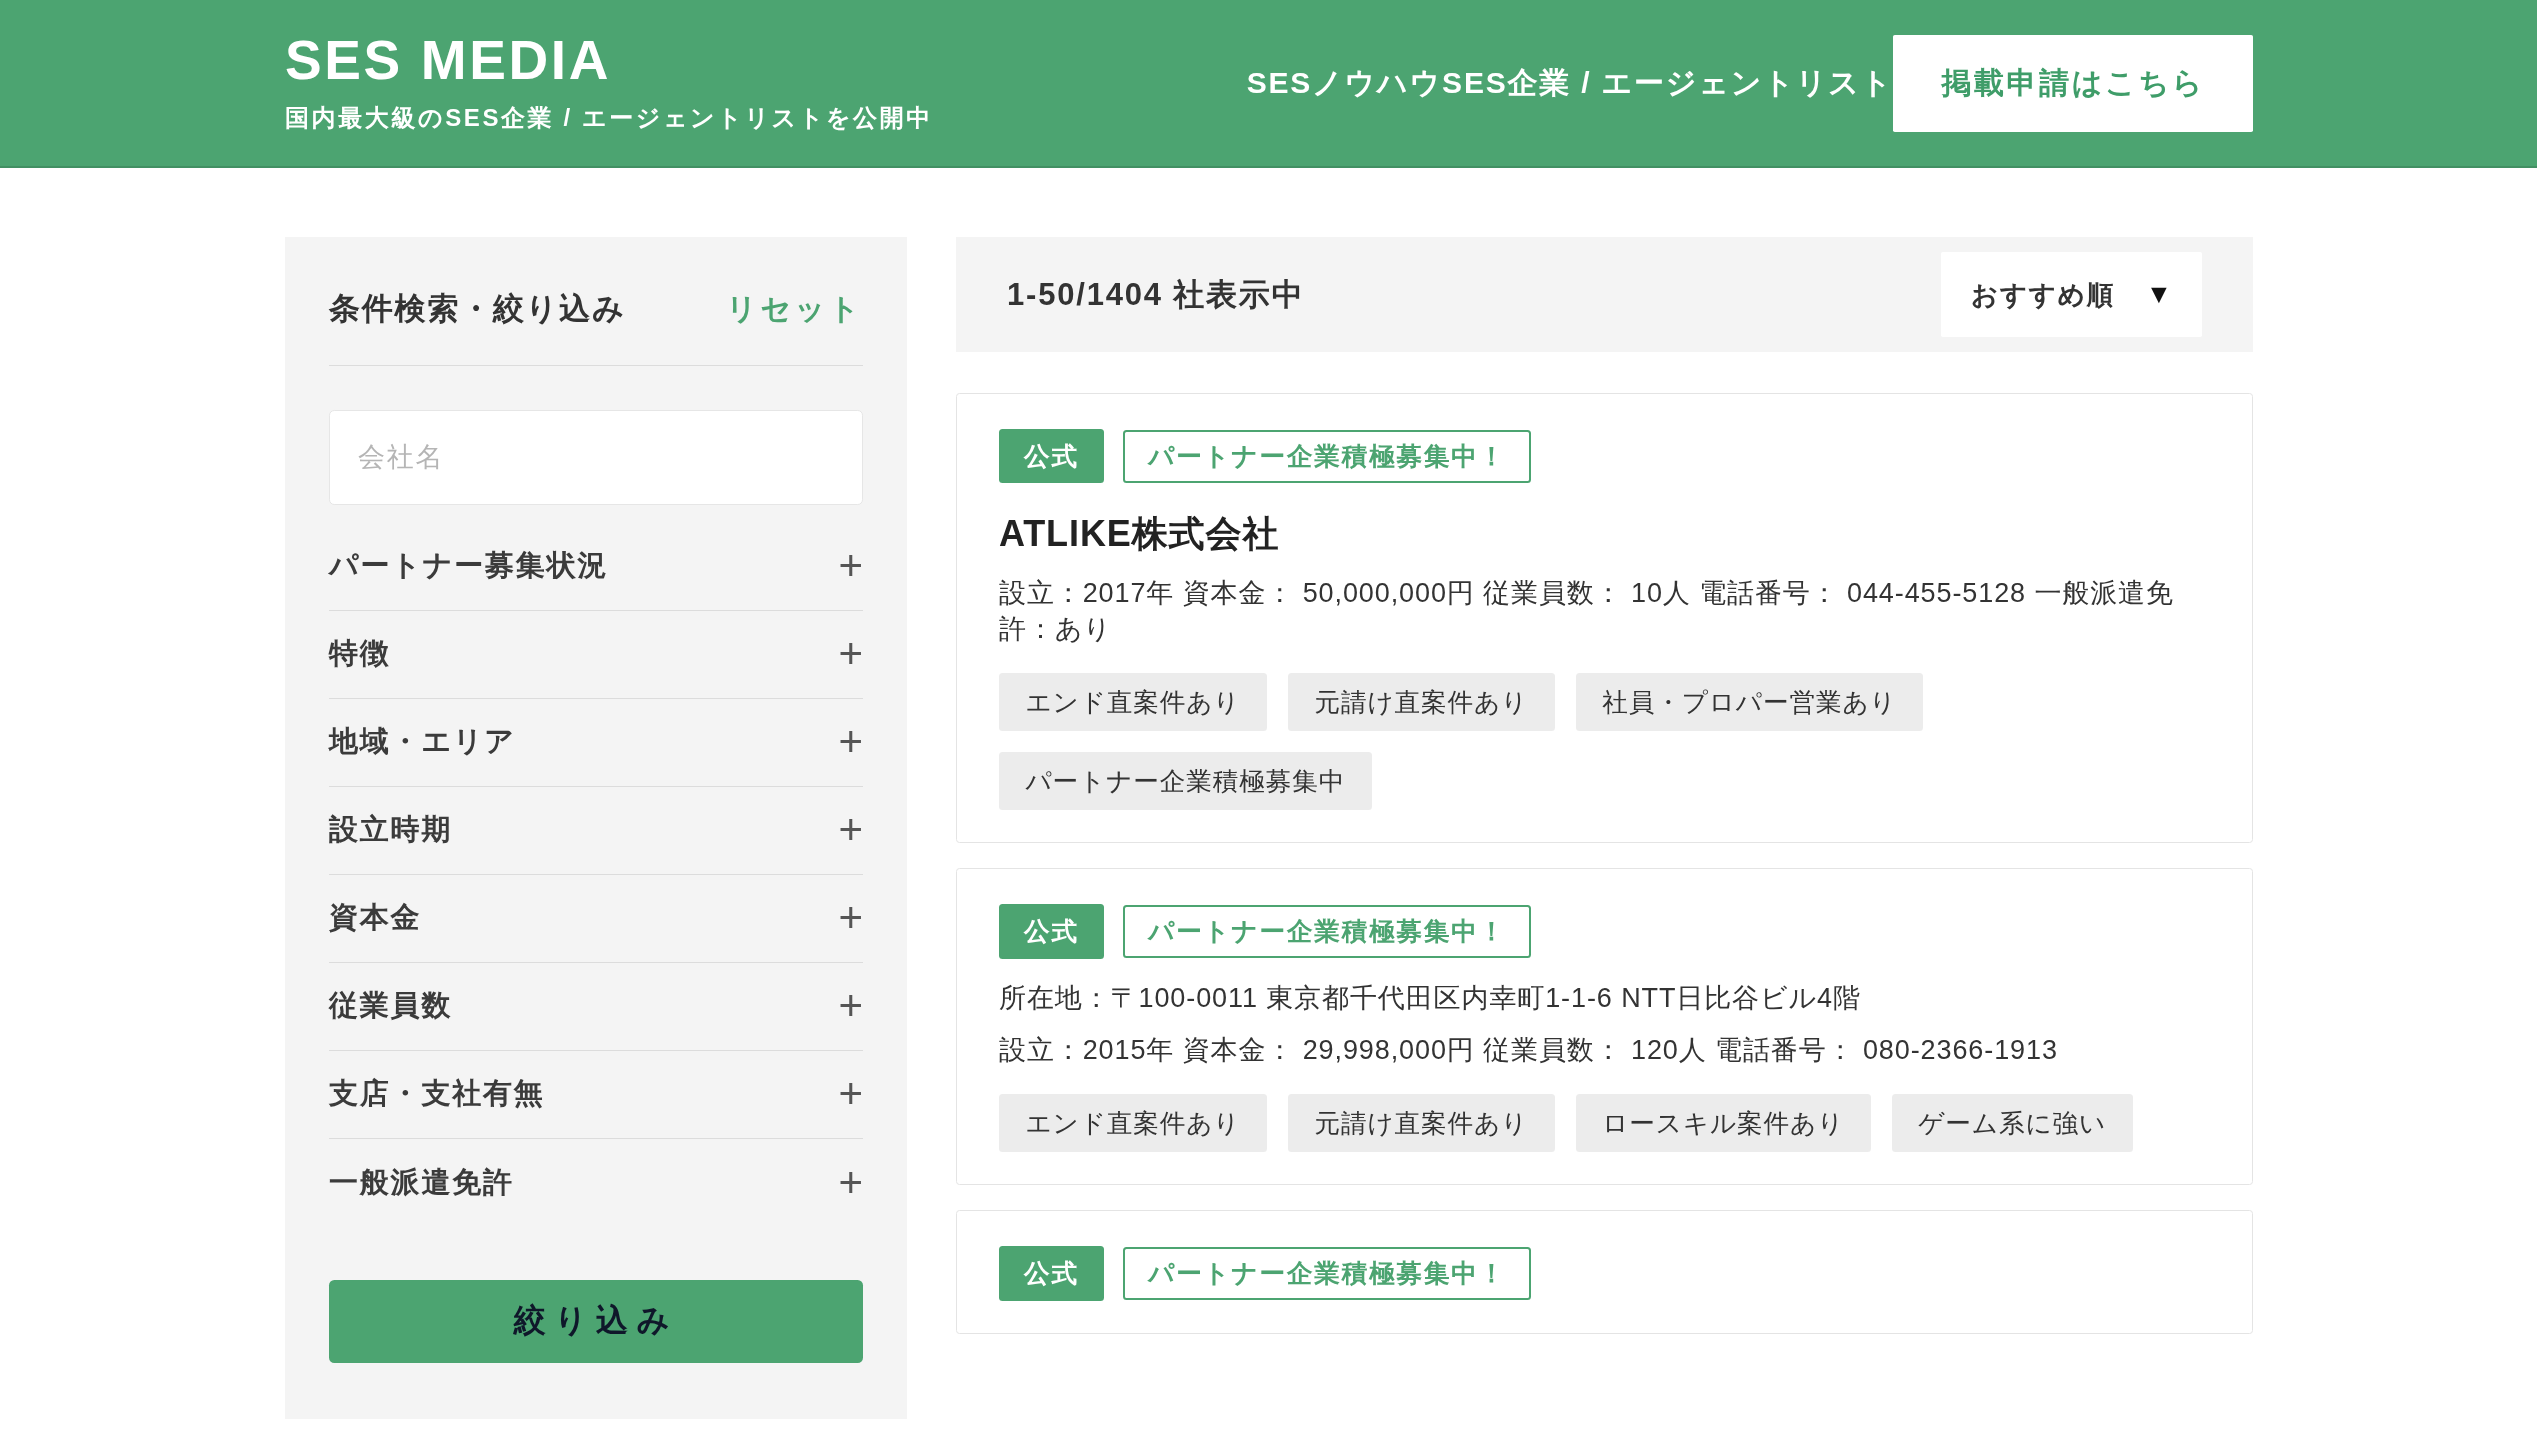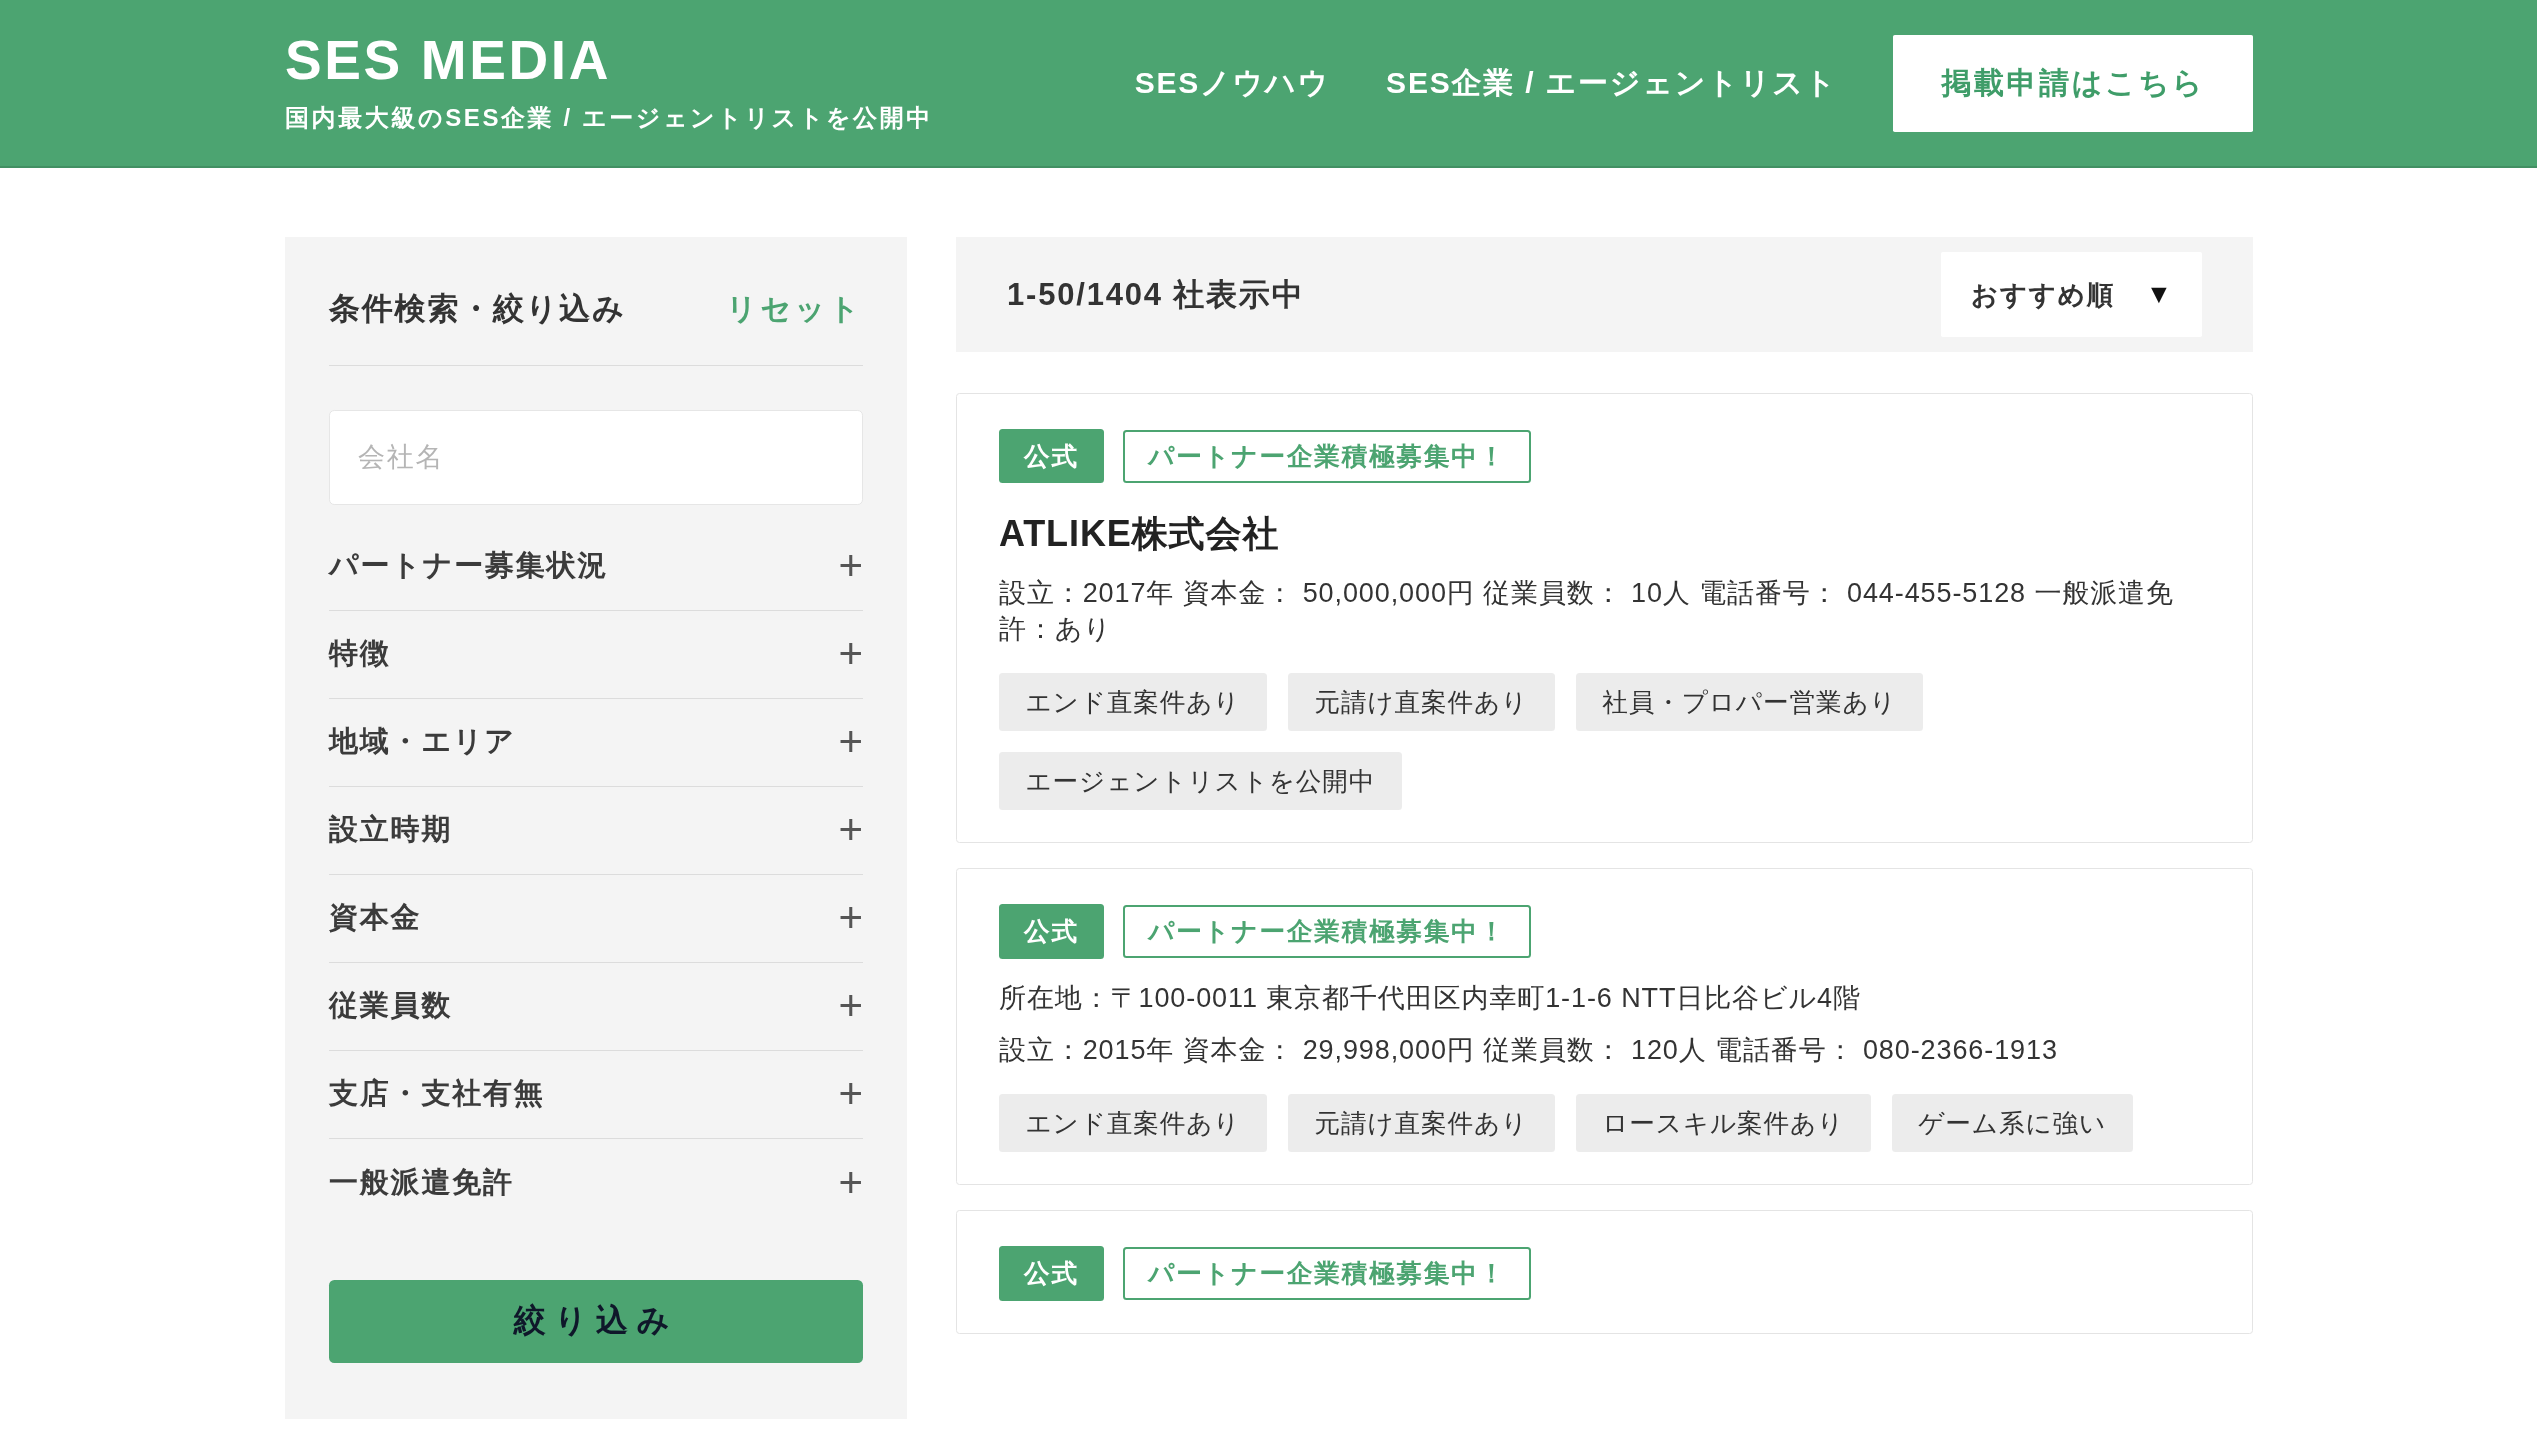--- a/index.html
+++ b/index.html
@@ -13,21 +13,21 @@
 
   
   .site-header {
     height:168px;
     background:#4CA471;
     border-bottom:2.6px solid rgba(0,0,0,.12);
   }
   .header-inner { height:100%; display:flex; align-items:center; justify-content:space-between; }
   .logo-title { font-size:55px; font-weight:800; color:#fff; letter-spacing:2.6px; line-height:1; cursor:pointer; }
   .logo-tagline { margin-top:14px; font-size:24px; font-weight:600; color:#fff; letter-spacing:2.6px; }
-  .header-right { display:flex; align-items:center; gap:56px; }
+  .header-right { display:flex; align-items:center; }
   .nav-link { font-size:30px; font-weight:700; color:#fff; text-decoration:none; letter-spacing:1.8px; cursor:pointer; }
   .cta-button {
     background:#fff; color:#3f9d69; font-size:30px; font-weight:700;
     height:97px; padding:0 48px; display:flex; align-items:center;
     border:none; border-radius:1.8px; letter-spacing:2.6px; cursor:pointer;
     font-family:inherit;
   }
 
   
   .content { display:flex; align-items:flex-start; gap:49px; margin-top:69px; }
@@ -175,21 +175,21 @@
         <div class="badge-row">
           <span class="badge-official">公式</span>
           <span class="badge-recruiting">パートナー企業積極募集中！</span>
         </div>
         <h3 class="company-name">ATLIKE株式会社</h3>
         <p class="company-info">設立：2017年 資本金： 50,000,000円 従業員数： 10人 電話番号： 044-455-5128 一般派遣免許：あり</p>
         <div class="tag-row">
           <span class="tag">エンド直案件あり</span>
           <span class="tag">元請け直案件あり</span>
           <span class="tag">社員・プロパー営業あり</span>
-          <span class="tag">エージェントリストを公開中</span>
+          <span class="tag">パートナー企業積極募集中</span>
         </div>
       </article>
 
       <article class="company-card">
         <div class="badge-row">
           <span class="badge-official">公式</span>
           <span class="badge-recruiting">パートナー企業積極募集中！</span>
         </div>
         <p class="company-address">所在地：〒100-0011 東京都千代田区内幸町1-1-6 NTT日比谷ビル4階</p>
         <p class="company-info">設立：2015年 資本金： 29,998,000円 従業員数： 120人 電話番号： 080-2366-1913</p>

